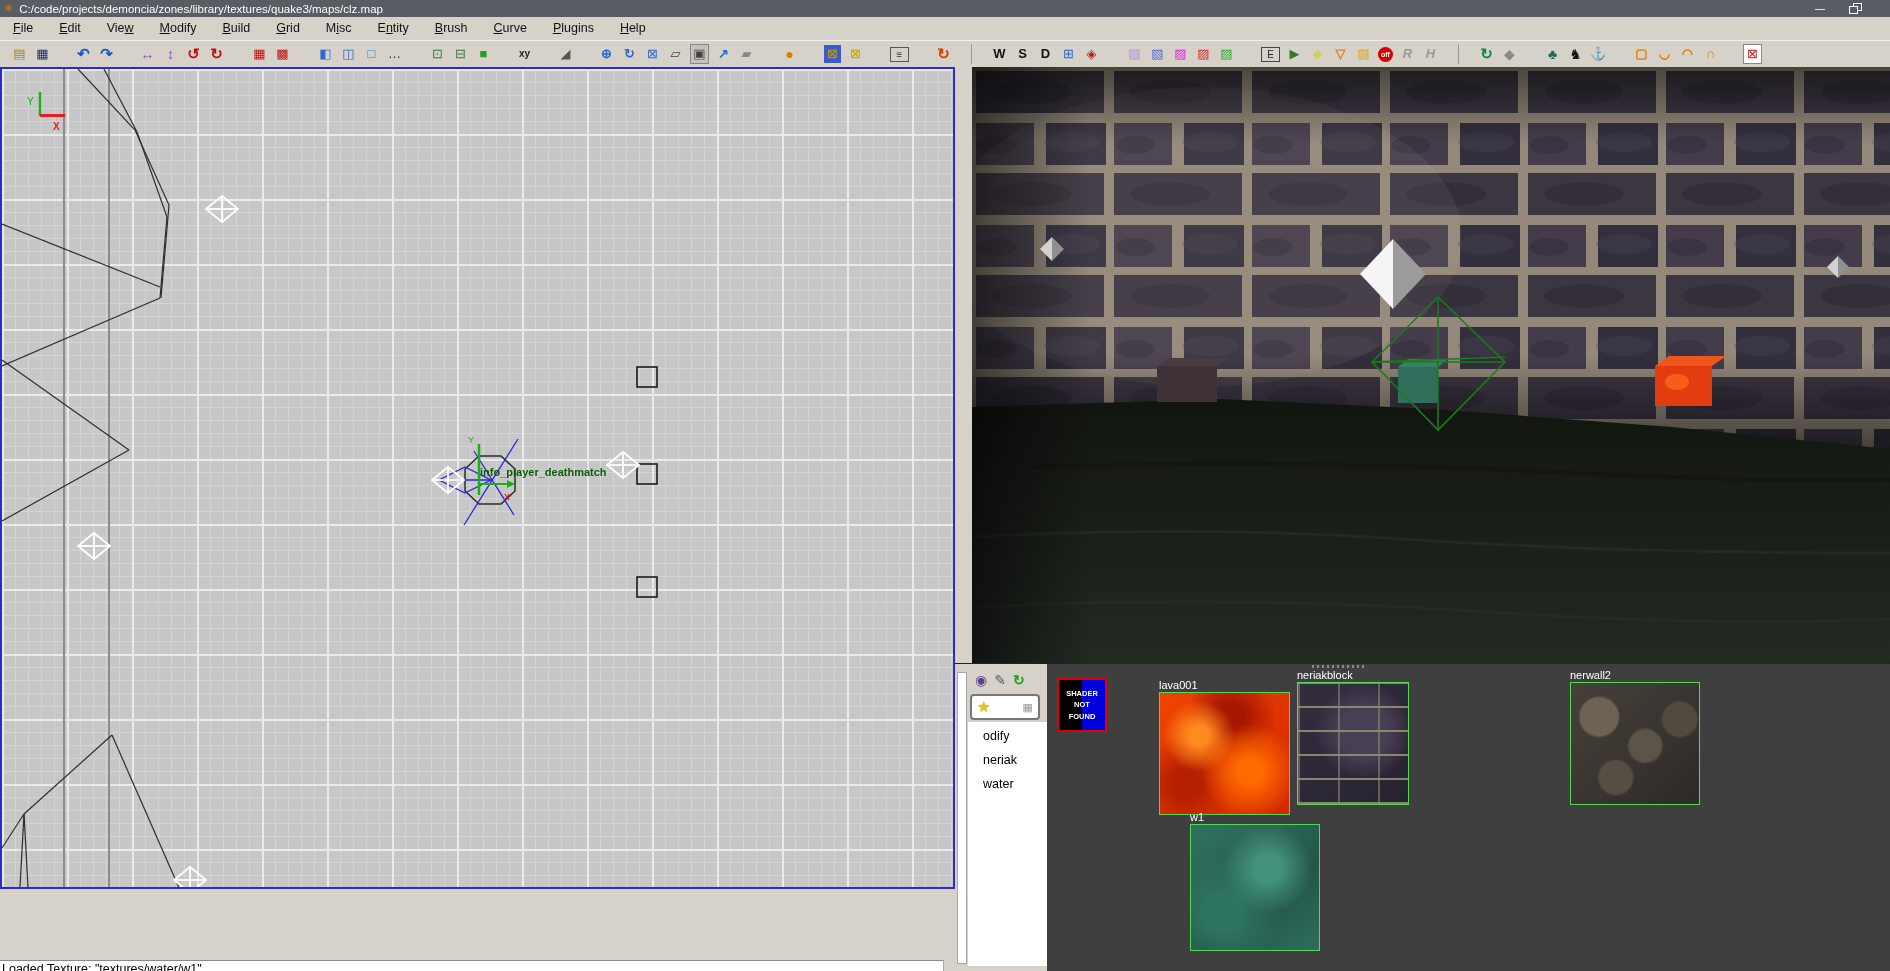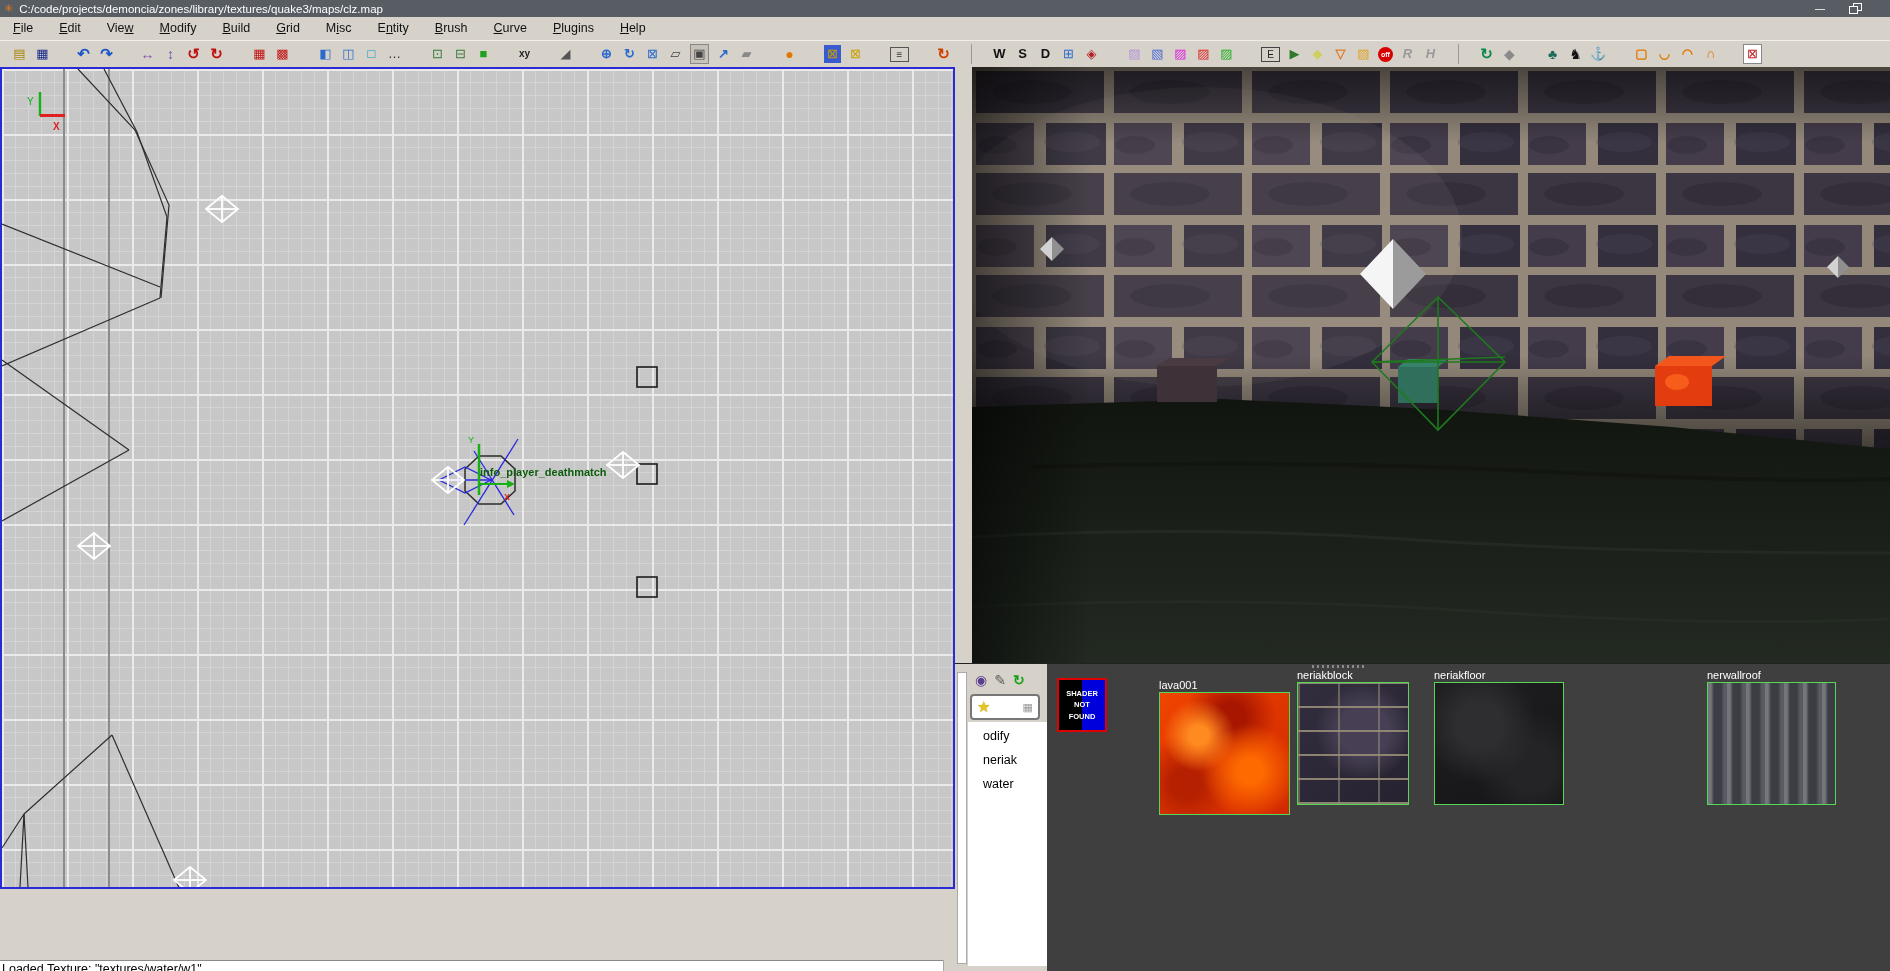--- a/index.html
+++ b/index.html
@@ -463,29 +463,29 @@
             <div class="tile" style="left:112px;top:15px;width:131px;height:136px">
               <div class="tlabel">lava001</div>
               <div class="tswatch" style="background:radial-gradient(circle at 30% 35%,#ff8a20 0 8%,rgba(255,120,20,0) 30%),radial-gradient(circle at 70% 65%,#ff6a00 0 10%,rgba(255,90,0,0) 40%),radial-gradient(circle at 55% 20%,#a81600 0 12%,rgba(168,22,0,0) 38%),radial-gradient(circle at 20% 75%,#b42000 0 10%,rgba(180,32,0,0) 35%),linear-gradient(135deg,#f04400,#d02800)"></div>
             </div>
 
             <div class="tile" style="left:250px;top:5px;width:112px;height:136px">
               <div class="tlabel">neriakblock</div>
               <div class="tswatch" style="background:repeating-linear-gradient(0deg,rgba(150,140,120,0.9) 0 2px,rgba(0,0,0,0) 2px 24px),repeating-linear-gradient(90deg,rgba(150,140,120,0.55) 0 2px,rgba(0,0,0,0) 2px 40px),radial-gradient(circle at 60% 40%,#474055 0 25%,rgba(0,0,0,0) 50%),linear-gradient(135deg,#332e3e,#272230)"></div>
             </div>
 
-            <div class="tile" style="left:387px;top:5px;width:130px;height:136px">
-              <div class="tlabel">neriakfloor</div>
-              <div class="tswatch" style="background:radial-gradient(circle at 35% 35%,#2e2e30 0 20%,rgba(0,0,0,0) 50%),radial-gradient(circle at 75% 70%,#242426 0 18%,rgba(0,0,0,0) 45%),linear-gradient(150deg,#1f1f21,#151517)"></div>
+
+            <div class="tile" style="left:523px;top:5px;width:130px;height:136px">
+              <div class="tlabel">nerwall2</div>
+              <div class="tswatch" style="background:radial-gradient(circle at 22% 28%,#6e6456 0 14%,rgba(0,0,0,0) 16%),radial-gradient(circle at 58% 52%,#5c5448 0 16%,rgba(0,0,0,0) 19%),radial-gradient(circle at 85% 30%,#504a40 0 12%,rgba(0,0,0,0) 14%),radial-gradient(circle at 35% 78%,#564e44 0 13%,rgba(0,0,0,0) 15%),linear-gradient(135deg,#46403a,#2e2a26)"></div>
             </div>
 
 
-            <div class="tile" style="left:660px;top:5px;width:129px;height:136px">
-              <div class="tlabel">nerwallroof</div>
-              <div class="tswatch" style="background:repeating-linear-gradient(90deg,#75757c 0 3px,#3c3c44 6px 13px,#5a5a62 16px 19px),repeating-linear-gradient(0deg,rgba(0,0,0,0.4) 0 2px,rgba(0,0,0,0) 2px 18px)"></div>
+
+            <div class="tile" style="left:143px;top:147px;width:130px;height:140px">
+              <div class="tlabel">w1</div>
+              <div class="tswatch" style="background:radial-gradient(circle at 60% 35%,#43927c 0 12%,rgba(0,0,0,0) 40%),radial-gradient(circle at 25% 70%,#2e7260 0 15%,rgba(0,0,0,0) 45%),linear-gradient(145deg,#2f7361,#245648 60%,#2d6e5c)"></div>
             </div>
-
-
           </div>
       </div>
     </div>
   </div>
 </div>
 
 </body></html>

